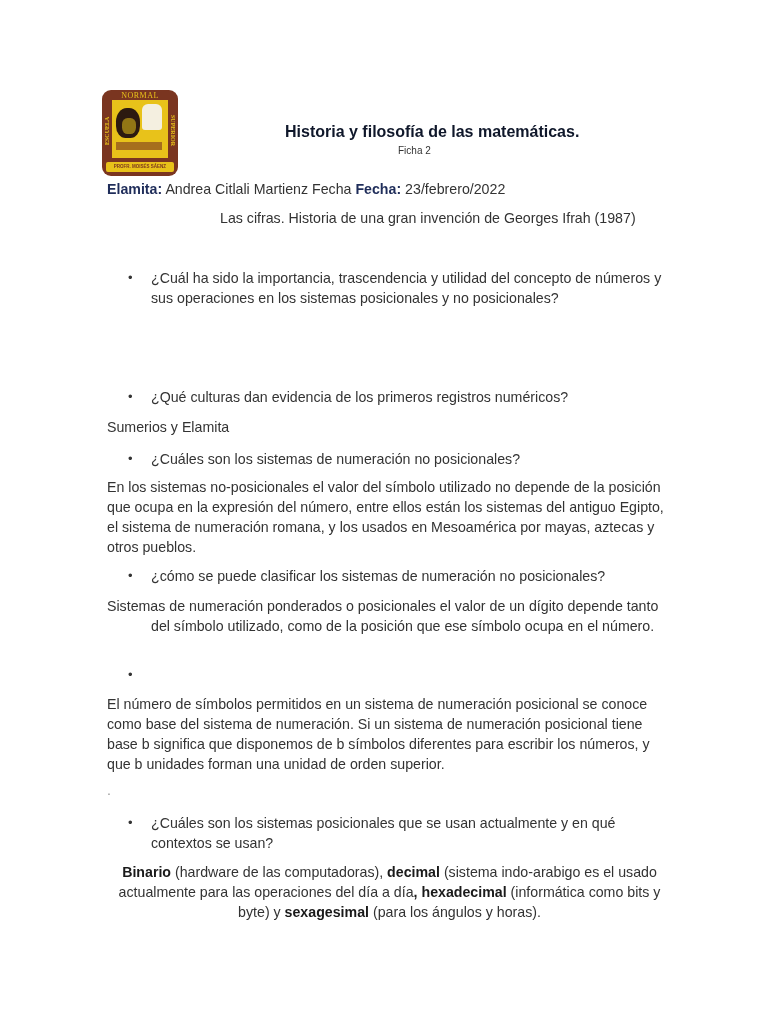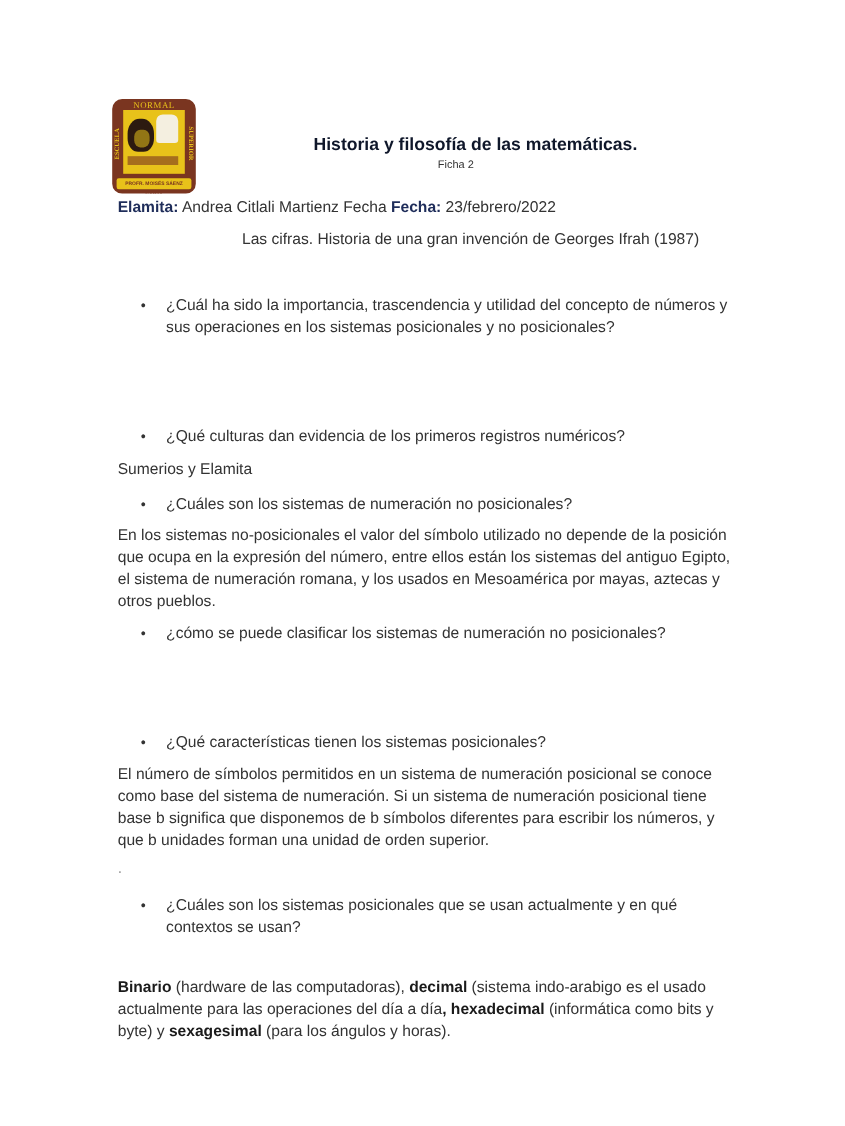--- a/index.html
+++ b/index.html
@@ -169,30 +169,30 @@
   <div class="q" style="top:449px;">
     <span class="bullet">•</span>
     <span>¿Cuáles son los sistemas de numeración no posicionales?</span>
   </div>
   <div class="para" style="top:477px;">En los sistemas no-posicionales el valor del símbolo utilizado no depende de la posición que ocupa en la expresión del número, entre ellos están los sistemas del antiguo Egipto, el sistema de numeración romana, y los usados en Mesoamérica por mayas, aztecas y otros pueblos.</div>
 
   <div class="q" style="top:566px;">
     <span class="bullet">•</span>
     <span>¿cómo se puede clasificar los sistemas de numeración no posicionales?</span>
   </div>
+  <div class="para hanging" style="top:596px;">Sistemas de numeración ponderados o posicionales el valor de un dígito depende tanto del símbolo utilizado, como de la posición que ese símbolo ocupa en el número.</div>
 
   <div class="q" style="top:665px;">
     <span class="bullet">•</span>
-    <span>¿Qué características tienen los sistemas posicionales?</span>
   </div>
   <div class="para" style="top:694px;">El número de símbolos permitidos en un sistema de numeración posicional se conoce como base del sistema de numeración. Si un sistema de numeración posicional tiene base b significa que disponemos de b símbolos diferentes para escribir los números, y que b unidades forman una unidad de orden superior.</div>
 
   <div class="abs" style="left:107px; top:782px; color:#999;">.</div>
 
   <div class="q" style="top:813px;">
     <span class="bullet">•</span>
     <span>¿Cuáles son los sistemas posicionales que se usan actualmente y en qué contextos se usan?</span>
   </div>
-  <div class="para" style="top:888px;">
+  <div class="para" style="top:862px;text-align:center;">
     <b>Binario</b><span> (hardware de las computadoras), </span><b>decimal</b><span> (sistema indo-arabigo es el usado actualmente para las operaciones del día a día</span><b>, hexadecimal</b><span> (informática como bits y byte) y </span><b>sexagesimal</b><span> (para los ángulos y horas).</span>
   </div>
 
 </div>
 
 </body></html>

